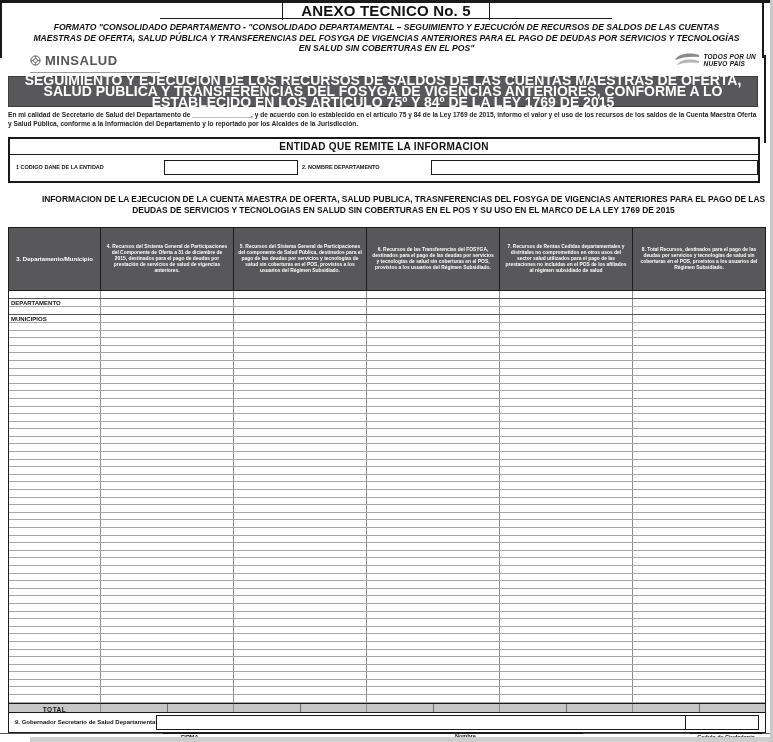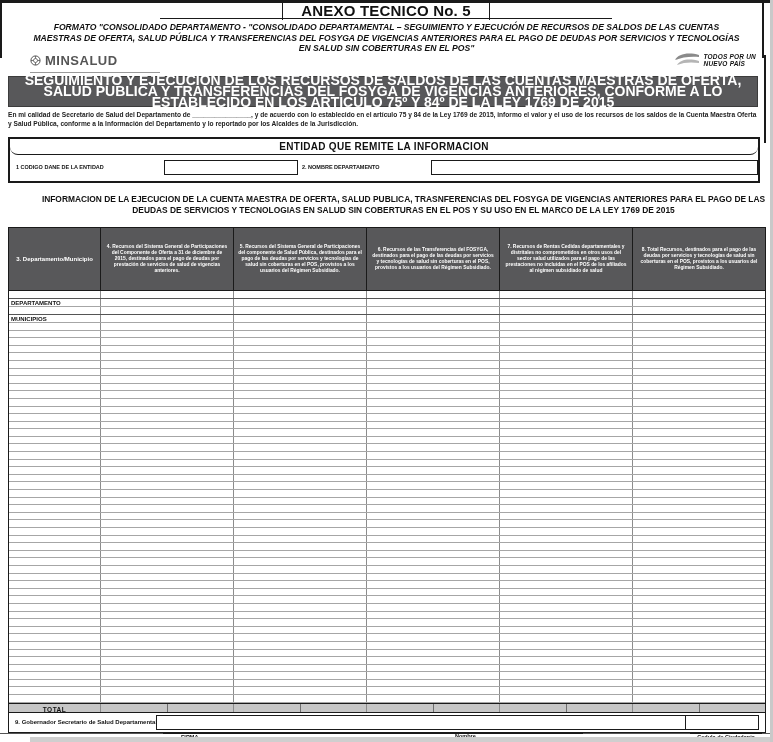--- a/index.html
+++ b/index.html
@@ -31,21 +31,21 @@
   .banner{position:absolute;left:8px;top:76px;width:750px;height:31px;background:#58585a;
           color:#fff;font-weight:bold;font-size:14px;line-height:11px;display:flex;
           align-items:center;justify-content:center;text-align:center;padding:0 14px;box-sizing:border-box;
           border:1px solid #3c3c3c;}
 
   .intro{position:absolute;left:8px;top:111px;width:752px;font-size:6.6px;line-height:8.5px;font-weight:bold;color:#222;}
 
   
   .entity{position:absolute;left:8px;top:137px;width:752px;height:46px;border:2px solid #1a1a1a;box-sizing:border-box;background:#fff;}
   .entity .hd{height:15px;border-bottom:1.5px solid #1a1a1a;display:flex;align-items:center;justify-content:center;
-              font-size:10px;font-weight:bold;letter-spacing:.3px;border-radius:8px;}
+              font-size:10px;font-weight:bold;letter-spacing:.3px;}
   .entity .row{position:relative;height:28px;}
   .lab1{position:absolute;left:6px;top:9px;font-size:5.5px;font-weight:bold;}
   .lab2{position:absolute;left:292px;top:9px;font-size:5.5px;font-weight:bold;}
   .inp1{position:absolute;left:154px;top:5px;width:132px;height:13px;border:1.5px solid #1a1a1a;background:#fff;}
   .inp2{position:absolute;left:421px;top:5px;width:325px;height:13px;border:1.5px solid #1a1a1a;background:#fff;}
 
   .section-title{position:absolute;left:37px;top:194px;width:733px;text-align:center;
                  font-size:8.4px;line-height:10.5px;font-weight:bold;}
 
   

